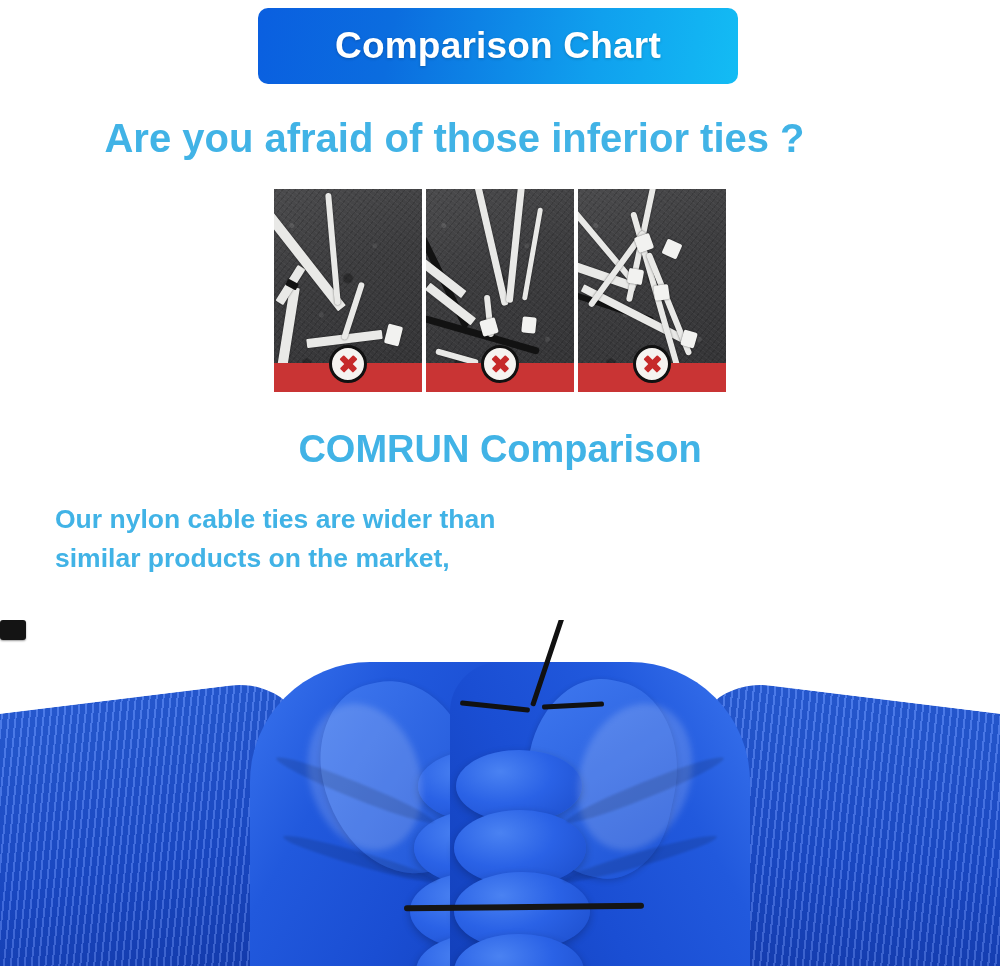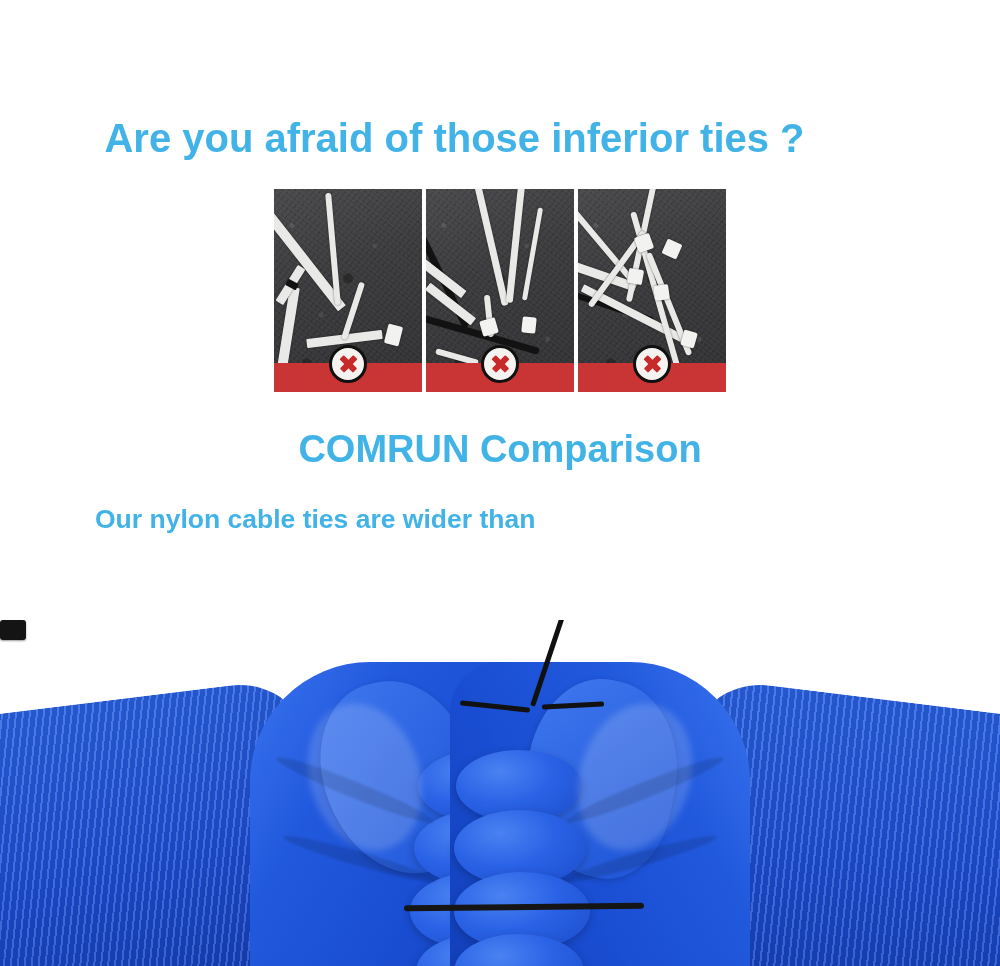--- a/index.html
+++ b/index.html
@@ -83,21 +83,21 @@
   .brandline{
     position:absolute;left:0;top:428px;width:1000px;text-align:center;
     color:#41b3e6;font-size:38px;font-weight:bold;white-space:nowrap;
   }
 
   
   .para{
     position:absolute;left:55px;top:500px;width:520px;
     color:#41b3e6;font-size:26.5px;font-weight:bold;line-height:39px;
   }
-  .para div{white-space:nowrap;margin-left:40px;}
+  .para div{white-space:nowrap;}
 
   
   .hands{
     position:absolute;left:0;top:620px;width:1000px;height:346px;
     overflow:hidden;background:#ffffff;
   }
   .skin{
     position:absolute;width:150px;height:120px;bottom:-10px;
     background:linear-gradient(90deg,#e9c6a6,#dfb893);
     border-radius:40% 55% 20% 20%;
@@ -157,20 +157,23 @@
   .strap-low{
     left:404px;top:284px;width:240px;height:6px;background:#151515;border-radius:3px;
     transform:rotate(-0.6deg);
   }
 </style>
 </head>
 <body>
 
 <div id="stage">
 
+  <div class="banner">
+    <span class="banner-title">Comparison Chart</span>
+  </div>
 
   <div class="headline">Are you afraid of those inferior ties ?</div>
 
   <div class="photo-strip">
 
     <div class="photo">
       <div class="asphalt"></div>
       <div class="tie" style="left:8px;top:98px;width:10px;height:100px;transform:rotate(9deg);"></div>
       <div class="tie" style="left:12px;top:75px;width:9px;height:42px;transform:rotate(32deg);"></div>
       <div class="tie dark" style="left:12px;top:92px;width:12px;height:7px;transform:rotate(28deg);"></div>
@@ -228,20 +231,21 @@
         <span class="bar b"></span>
       </div>
     </div>
 
   </div>
 
   <div class="brandline">COMRUN  Comparison</div>
 
   <div class="para">
     <div>Our nylon cable ties are wider than</div>
+    <div>similar products on the market,</div>
   </div>
 
   <div class="hands">
 
     <div class="skin l"></div>
     <div class="skin r"></div>
 
     <div class="cuff l"></div>
     <div class="cuff r"></div>
 

